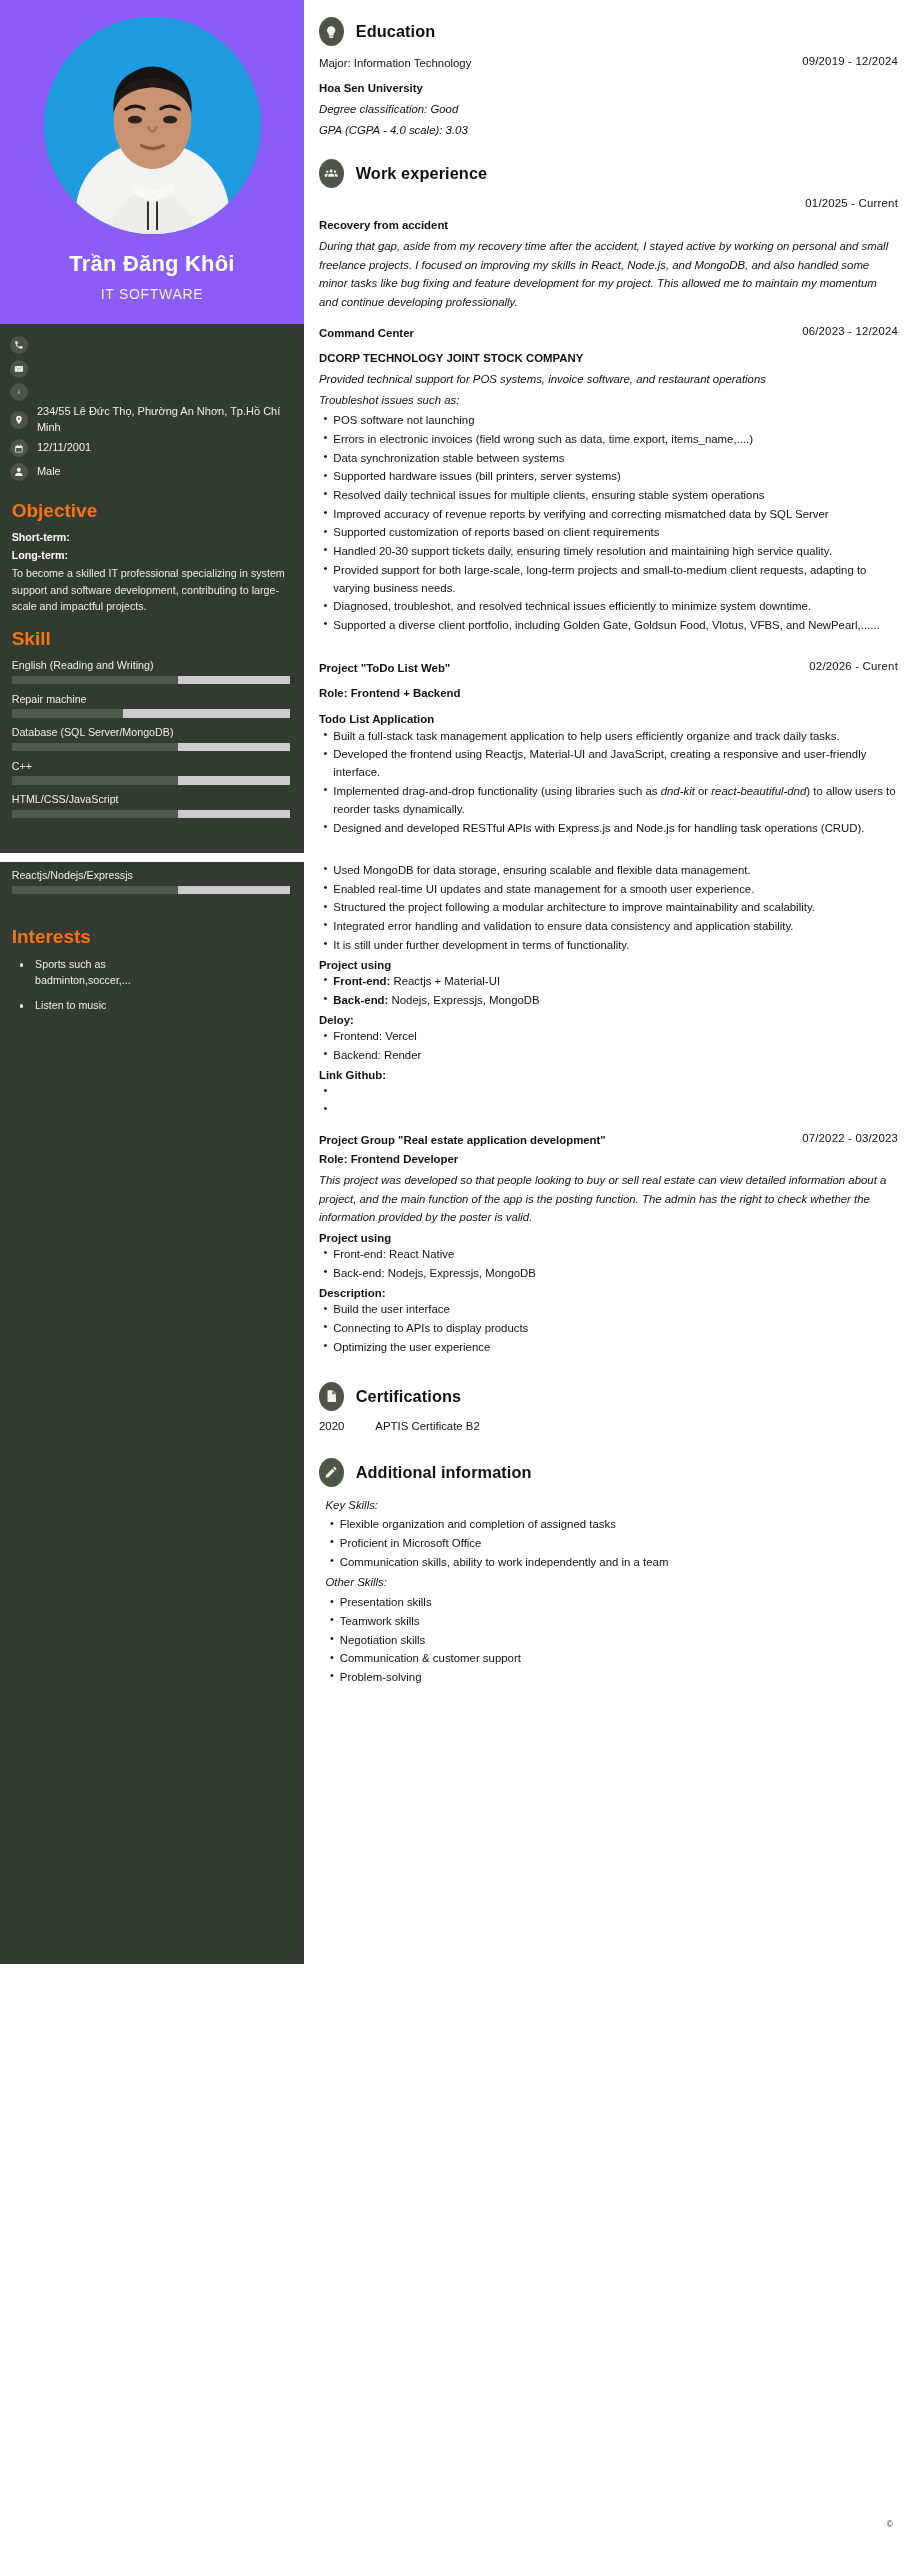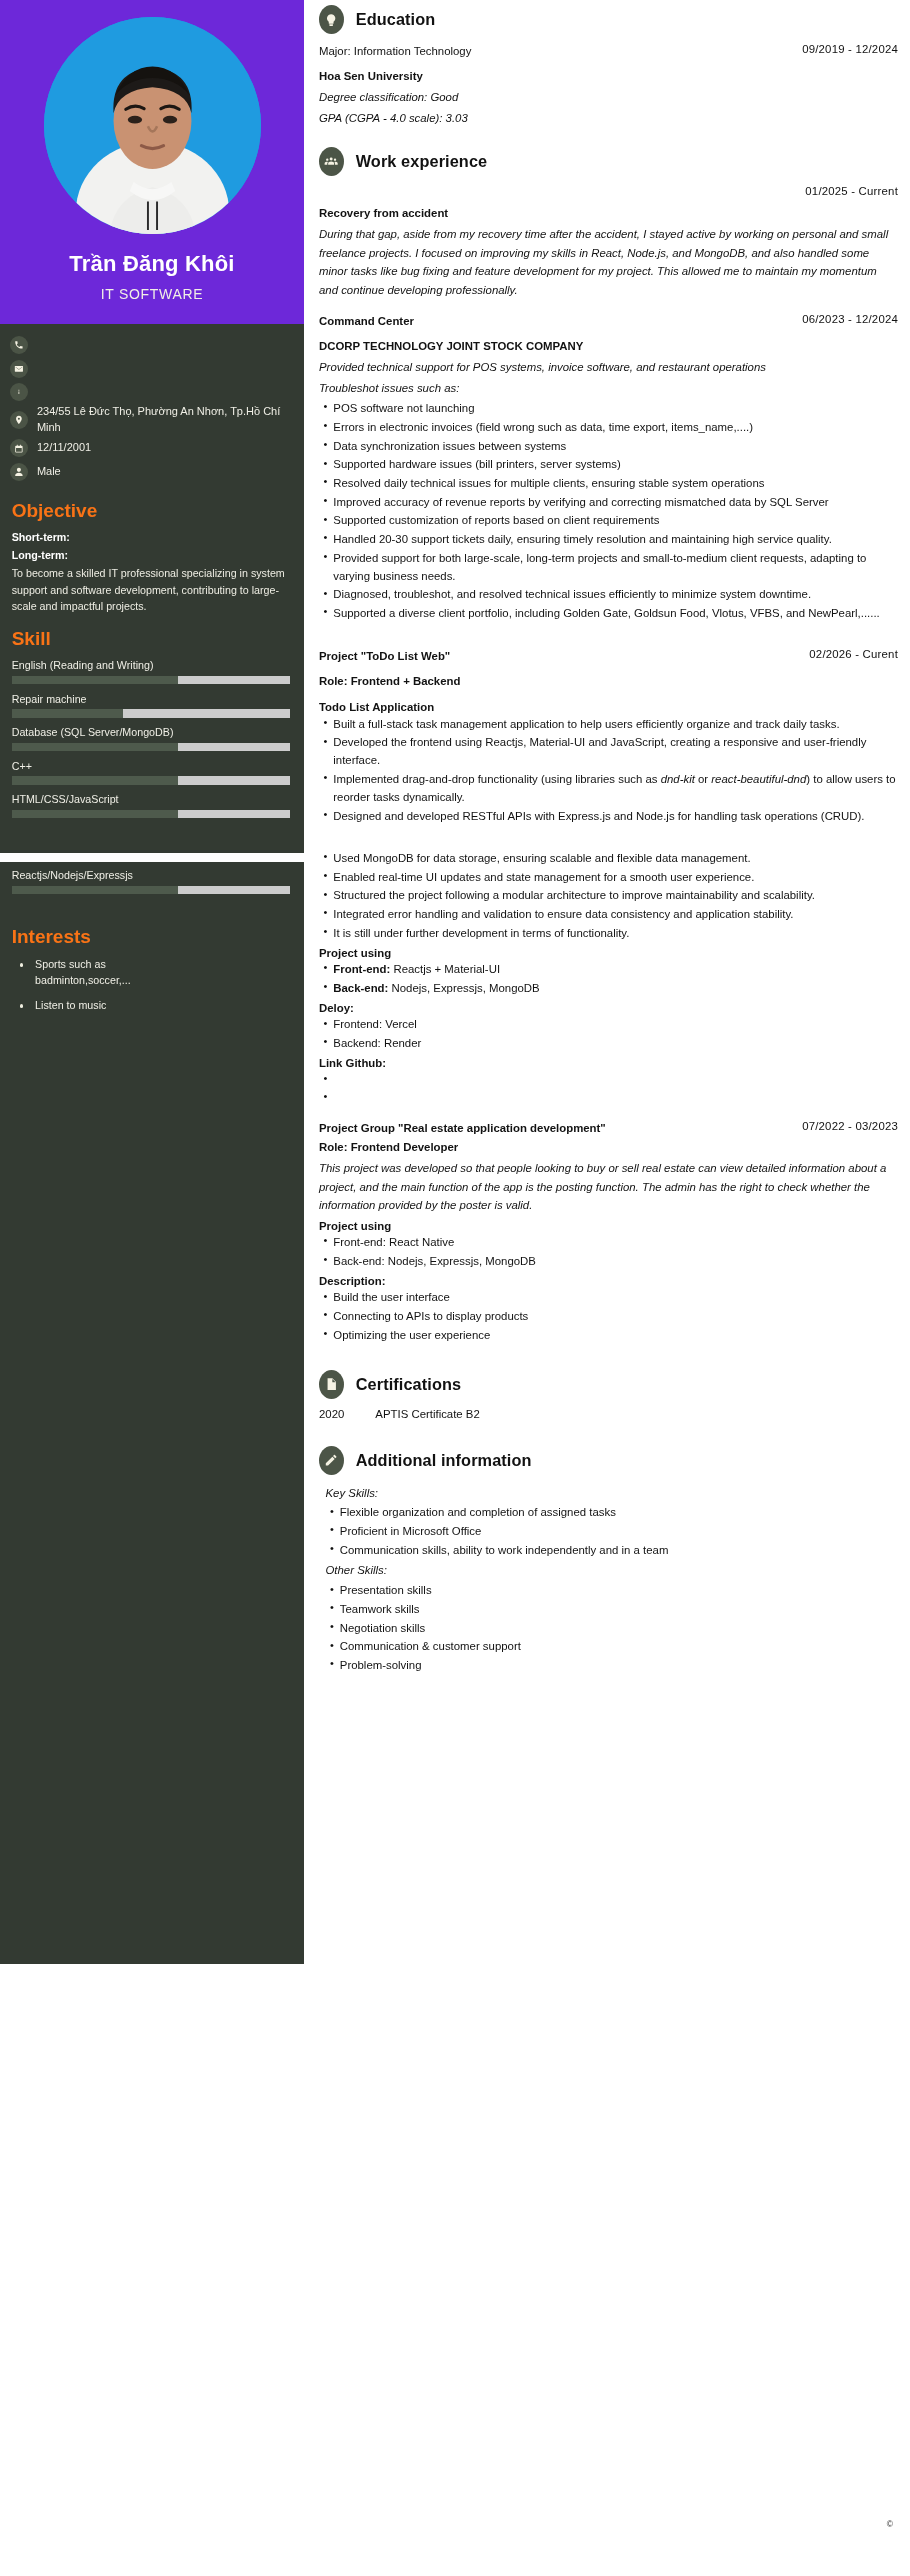--- a/index.html
+++ b/index.html
@@ -21,21 +21,21 @@
     position: absolute;
     left: 0;
     top: 0;
     width: 304px;
   }
   .sb-block { background: #333a32; }
   .sb-block.part1 { padding-bottom: 14.3px; }
   .sb-gap { height: 9px; background: #ffffff; }
 
   .sb-header {
-    background: #6d28d9;
+    background: #8b5cf6;
     padding: 17px 18px 22px 18px;
     text-align: center;
   }
   .avatar {
     width: 217px;
     height: 217px;
     margin: 0 auto 17px auto;
     border-radius: 50%;
     overflow: hidden;
     position: relative;
@@ -131,21 +131,21 @@
     color: #f0efe6;
     font-size: 10.7px;
     line-height: 1.45;
     max-width: 133px;
   }
 
   
   .main {
     position: absolute;
     left: 319px;
-    top: 0;
+    top: 12px;
     width: 579px;
     color: #121212;
   }
   .sec-head {
     display: flex;
     align-items: center;
     margin-bottom: 9px;
   }
   .sec-icon {
     width: 25px; height: 29px;
@@ -407,21 +407,21 @@
       <div class="row-split mt22">
         <div class="lhs bold">Command Center</div>
         <div class="date">06/2023  -  12/2024</div>
       </div>
       <div class="b-strong mt16">DCORP TECHNOLOGY JOINT STOCK COMPANY</div>
       <div class="p">Provided technical support for POS systems, invoice software, and restaurant operations</div>
       <div class="p tight">Troubleshot issues such as:</div>
       <ul class="bul">
         <li> POS software not launching</li>
         <li>Errors in electronic invoices (field wrong such as data, time export, items_name,....)</li>
-        <li>Data synchronization issues between systems</li>
+        <li>Data synchronization stable between systems</li>
         <li>Supported hardware issues (bill printers, server systems)</li>
         <li>Resolved daily technical issues for multiple clients, ensuring stable system operations</li>
         <li>Improved accuracy of revenue reports by verifying and correcting mismatched data by SQL Server</li>
         <li>Supported customization of reports based on client requirements</li>
         <li>Handled 20-30 support tickets daily, ensuring timely resolution and maintaining high service quality.</li>
         <li>Provided support for both large-scale, long-term projects and small-to-medium client requests, adapting to varying business needs.</li>
         <li>Diagnosed, troubleshot, and resolved technical issues efficiently to minimize system downtime.</li>
         <li>Supported a diverse client portfolio, including Golden Gate, Goldsun Food, Vlotus, VFBS, and NewPearl,......</li>
       </ul>
     </div>

